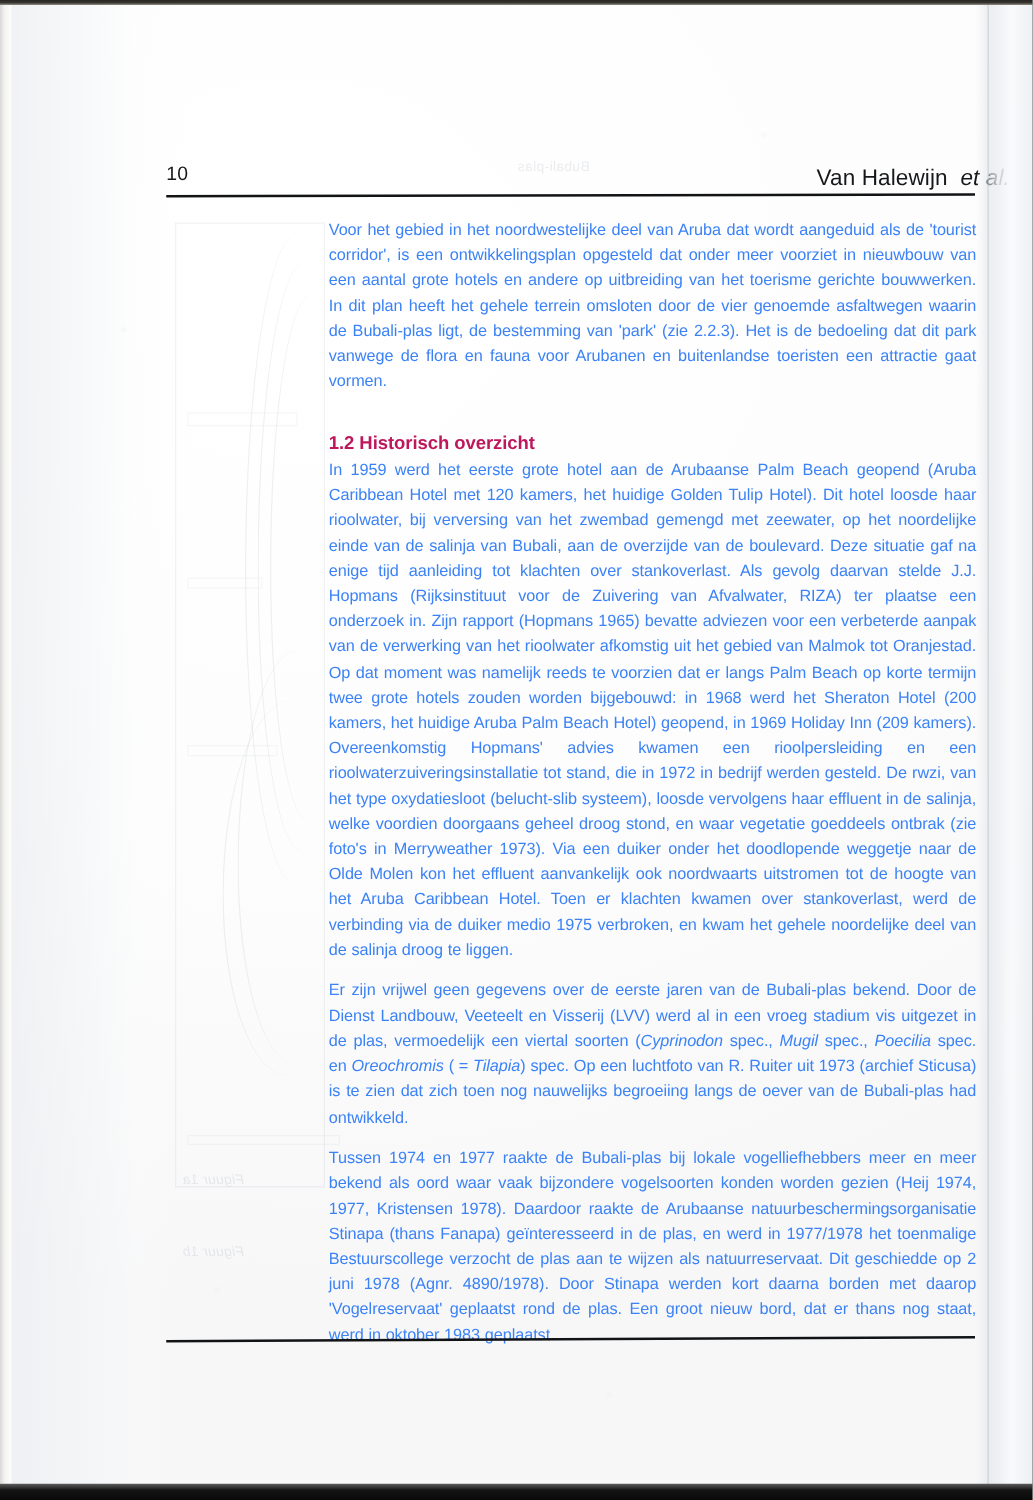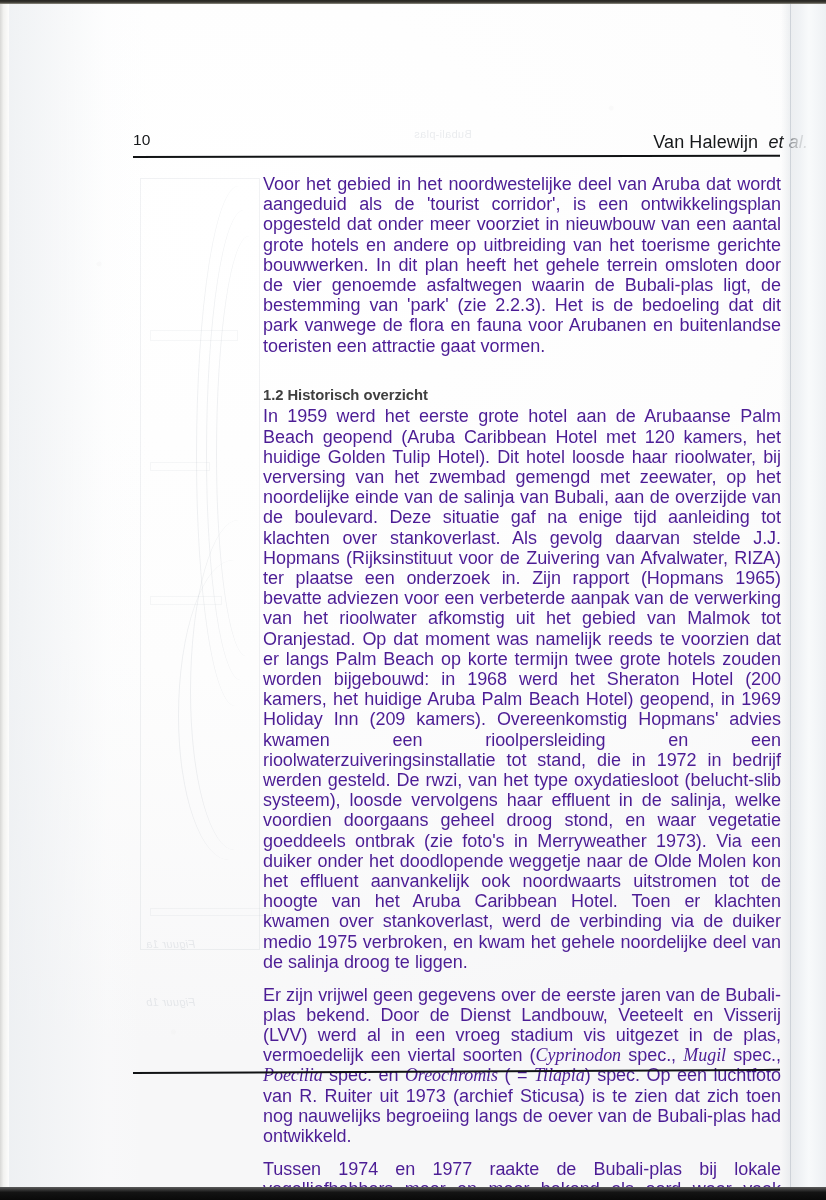--- a/index.html
+++ b/index.html
@@ -162,37 +162,37 @@
 
   
   .column {
     position: absolute;
     left: 263px;
     top: 174px;
     width: 518px;
   }
   p.body {
     margin: 0 0 12.5px 0;
-    font-size: 18px;
+    font-size: 13px;
     line-height: 20.2px;
-    color: #4c1d95;
+    color: #3b82f6;
     text-align: justify;
     text-justify: inter-word;
     letter-spacing: -0.05px;
     word-spacing: .2px;
   }
   p.body:last-child { margin-bottom: 0; }
-  p.body i, p.body em { font-style: italic; font-family: Liberation Serif, serif; }
+  p.body i, p.body em { font-style: italic; }
 
   h2.section-head {
     margin: 0 0 1px 0;
     font-size: 14.8px;
     line-height: 20px;
     font-weight: bold;
-    color: #404040;
+    color: #be185d;
     letter-spacing: -0.05px;
     text-align: left;
   }
   .sec-spacer { height: 17px; }
 
   
   .noise {
     position: absolute;
     inset: 0;
     pointer-events: none;

